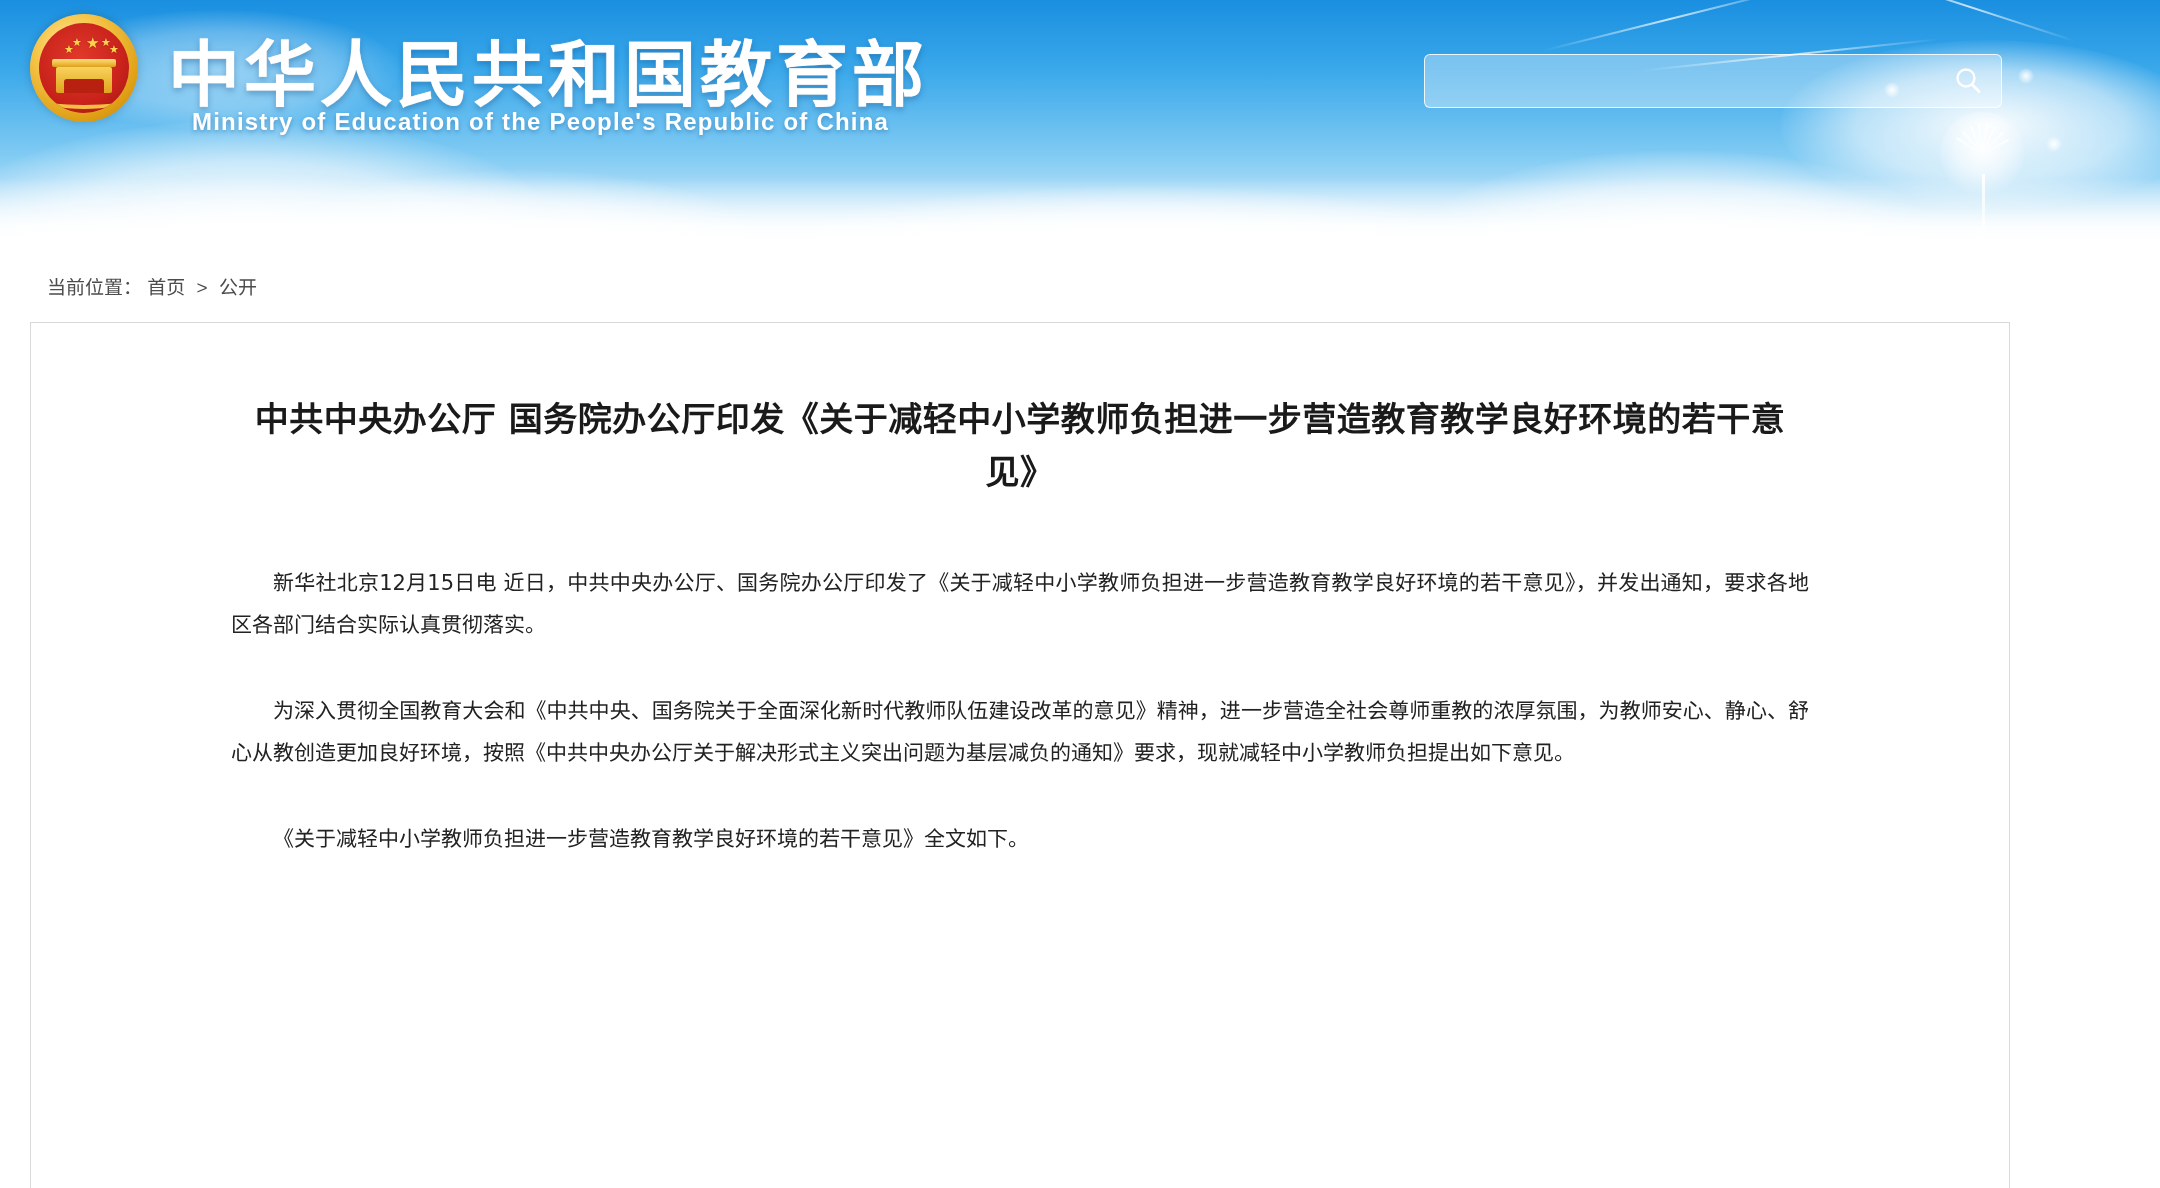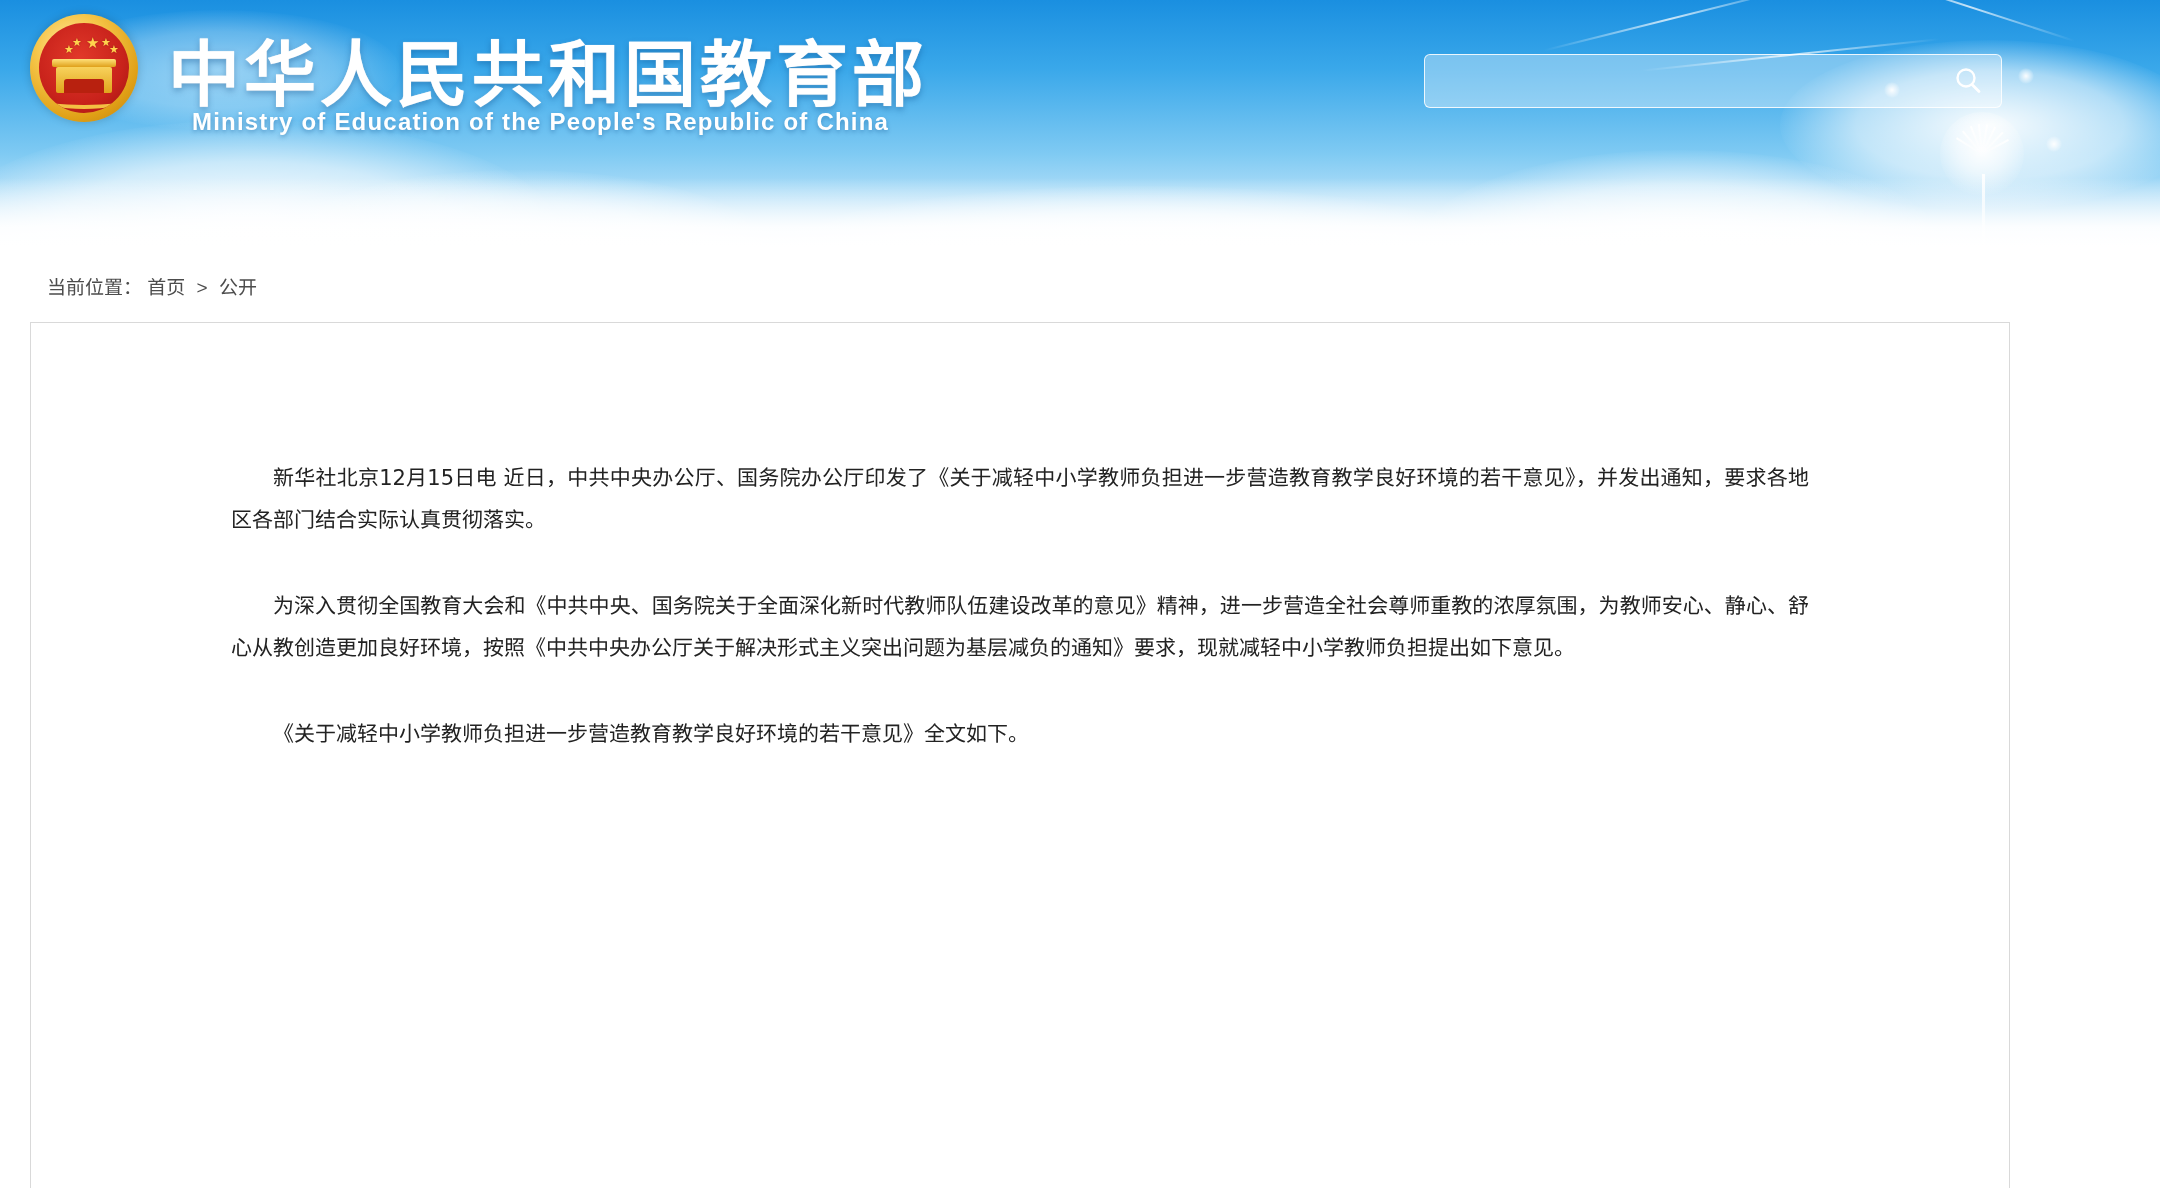--- a/index.html
+++ b/index.html
@@ -343,19 +343,20 @@
 </div>
 
 <div class="breadcrumb">
   <span>当前位置：</span>
   <a href="#">首页</a>
   <span class="sep">&gt;</span>
   <a href="#">公开</a>
 </div>
 
 <div class="article-card">
+  <h1 class="article-title">中共中央办公厅 国务院办公厅印发《关于减轻中小学教师负担进一步营造教育教学良好环境的若干意见》</h1>
 
   <div class="article-body">
     <p>新华社北京12月15日电 近日，中共中央办公厅、国务院办公厅印发了《关于减轻中小学教师负担进一步营造教育教学良好环境的若干意见》，并发出通知，要求各地区各部门结合实际认真贯彻落实。</p>
     <p>为深入贯彻全国教育大会和《中共中央、国务院关于全面深化新时代教师队伍建设改革的意见》精神，进一步营造全社会尊师重教的浓厚氛围，为教师安心、静心、舒心从教创造更加良好环境，按照《中共中央办公厅关于解决形式主义突出问题为基层减负的通知》要求，现就减轻中小学教师负担提出如下意见。</p>
     <p>《关于减轻中小学教师负担进一步营造教育教学良好环境的若干意见》全文如下。</p>
   </div>
 </div>
 
 </body></html>

